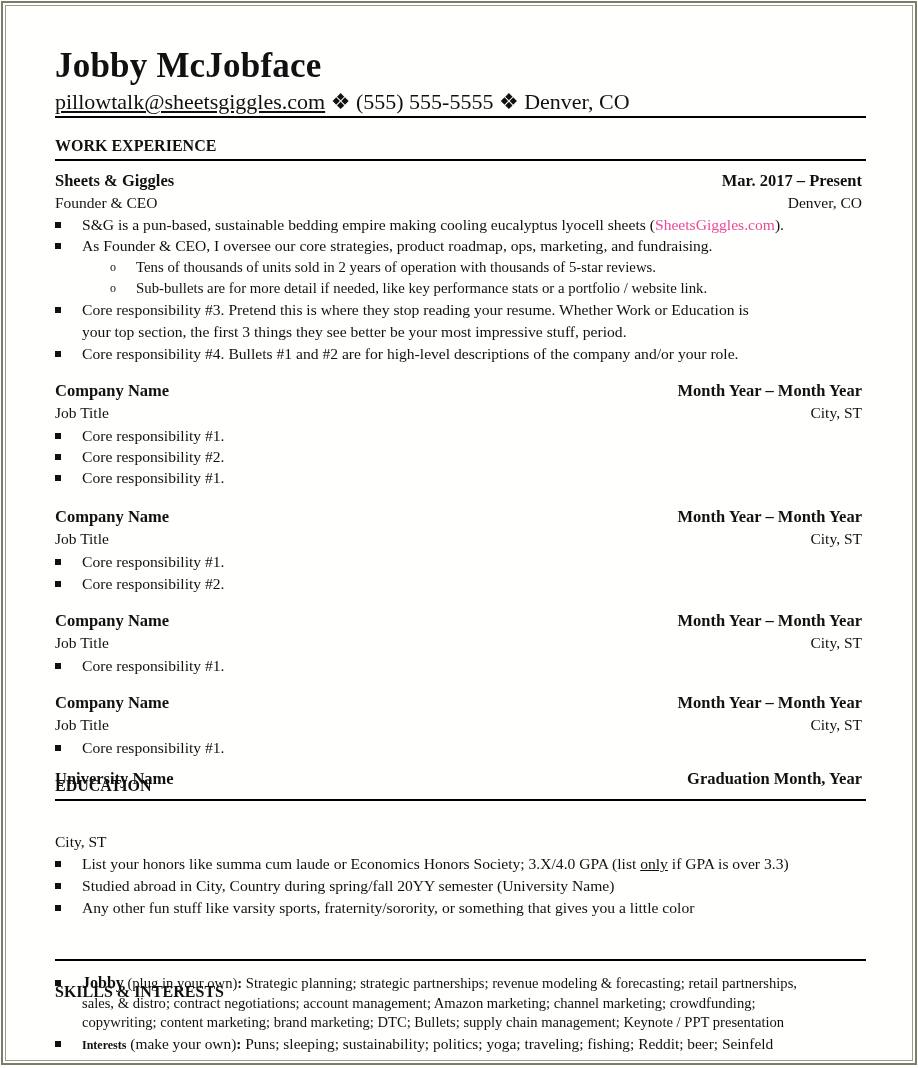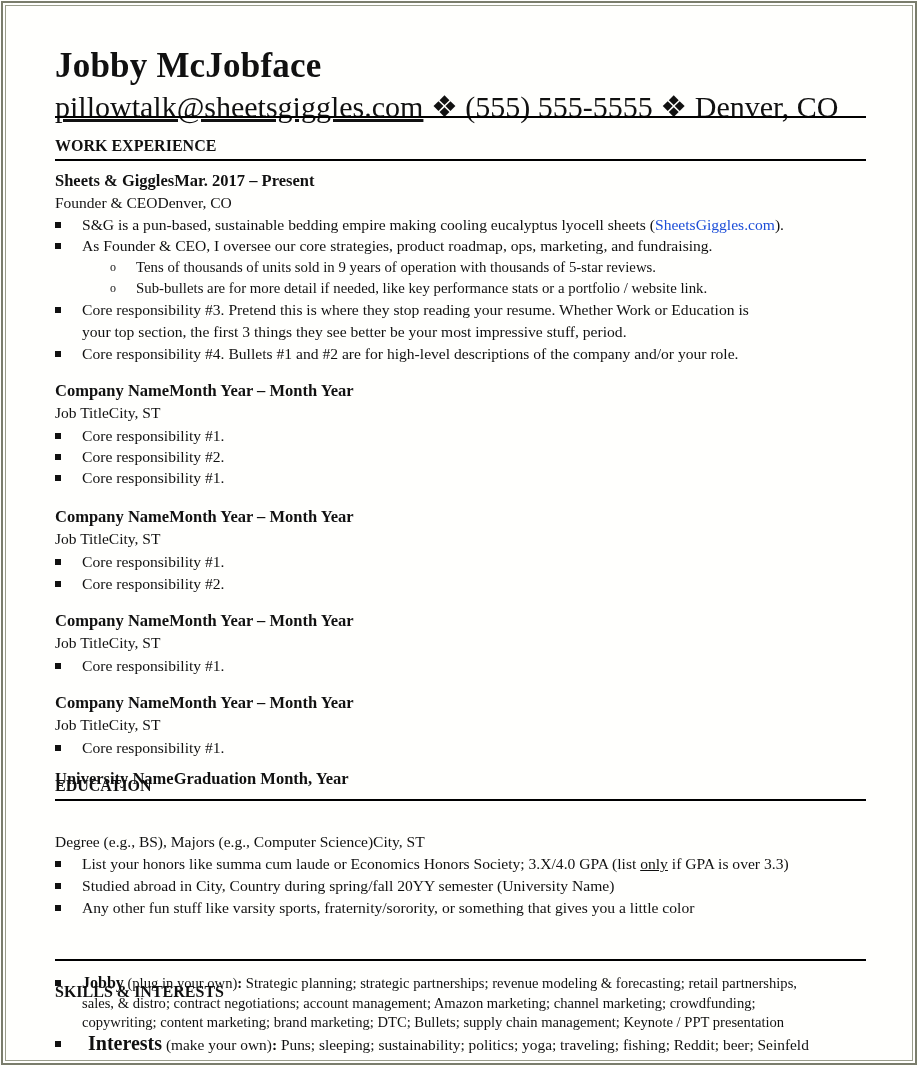--- a/index.html
+++ b/index.html
@@ -2,32 +2,32 @@
 <html><head>
 <meta charset="utf-8">
 <style>
   html,body{margin:0;padding:0;}
   body{width:918px;height:1068px;background:#fffffd;position:relative;overflow:hidden;
        font-family:"Liberation Serif","DejaVu Serif",serif;color:#111;}
   .frame{position:absolute;left:1px;top:1px;width:912px;height:1060px;border:2px solid #7a7d6c;
          box-shadow: inset 0 0 0 2px #fffffd, inset 0 0 0 3px #9a9d8c;}
   .page{position:absolute;left:55px;top:0;width:811px;}
   .name{position:absolute;top:46px;left:0;font-size:35px;font-weight:bold;letter-spacing:0.2px;}
-  .contact{position:absolute;top:89px;left:0;font-size:30px;white-space:nowrap;}
+  .contact{position:absolute;top:89px;left:0;font-size:22px;white-space:nowrap;}
   .rule{position:absolute;left:0;width:811px;height:2px;background:#000;}
   .sec{position:absolute;left:0;font-size:16px;font-weight:bold;}
-  .row{position:absolute;left:0;width:807px;display:flex;justify-content:flex-start;font-size:16.5px;line-height:22px;}
+  .row{position:absolute;left:0;width:807px;display:flex;justify-content:space-between;font-size:16.5px;line-height:22px;}
   .b{font-weight:bold;}
   .i{}
   .bl{position:absolute;left:0;font-size:15.6px;line-height:21.5px;white-space:nowrap;}
   .bl .sq{position:absolute;left:0;top:8px;width:6px;height:6px;background:#111;}
   .bl .t{position:absolute;left:27px;}
   .sub .circ{position:absolute;left:55px;top:0;font-size:12px;}
   .sub .t{left:81px;font-size:14.8px;}
-  .link{color:#1d4ed8;}
+  .link{color:#ec4899;}
   .u{text-decoration:underline;}
   .sk{font-size:14.6px;}
 </style>
 </head>
 <body>
 
 <div class="frame"></div>
 
 <div class="page">
 
@@ -55,21 +55,21 @@
   <div class="bl" style="top:214px;">
     <span class="sq"></span>
     <span class="t"><span>S&amp;G is a pun-based, sustainable bedding empire making cooling eucalyptus lyocell sheets (</span><span class="link">SheetsGiggles.com</span><span>).</span></span>
   </div>
   <div class="bl" style="top:235px;">
     <span class="sq"></span>
     <span class="t">As Founder &amp; CEO, I oversee our core strategies, product roadmap, ops, marketing, and fundraising.</span>
   </div>
   <div class="bl sub" style="top:257px;">
     <span class="circ">o</span>
-    <span class="t">Tens of thousands of units sold in 9 years of operation with thousands of 5-star reviews.</span>
+    <span class="t">Tens of thousands of units sold in 2 years of operation with thousands of 5-star reviews.</span>
   </div>
   <div class="bl sub" style="top:278px;">
     <span class="circ">o</span>
     <span class="t">Sub-bullets are for more detail if needed, like key performance stats or a portfolio / website link.</span>
   </div>
   <div class="bl" style="top:299px;">
     <span class="sq"></span>
     <span class="t">Core responsibility #3. Pretend this is where they stop reading your resume. Whether Work or Education is</span>
   </div>
   <div class="bl" style="top:321px;">
@@ -144,21 +144,20 @@
       <span class="t">Core responsibility #1.</span>
     </div>
 
   <div class="sec" style="top:777px;">EDUCATION</div>
   <div class="rule" style="top:799px;"></div>
   <div class="row" style="top:768px;">
     <span class="b">University Name</span>
     <span class="b">Graduation Month, Year</span>
   </div>
   <div class="row" style="top:831px;font-size:15.5px;">
-    <span class="i">Degree (e.g., BS), Majors (e.g., Computer Science)</span>
     <span class="i">City, ST</span>
   </div>
   <div class="bl" style="top:853px;">
     <span class="sq"></span>
     <span class="t"><span>List your honors like </span><span class="i">summa cum laude</span><span> or Economics Honors Society; 3.X/4.0 GPA (list </span><span class="u">only</span><span> if GPA is over 3.3)</span></span>
   </div>
   <div class="bl" style="top:875px;">
       <span class="sq"></span>
       <span class="t">Studied abroad in City, Country during spring/fall 20YY semester (University Name)</span>
     </div>
@@ -174,15 +173,15 @@
     <span class="t sk"><span class="b" style="font-size:16px;">Jobby</span> <span class="i">(plug in your own)</span><b>:</b> <span>Strategic planning; strategic partnerships; revenue modeling &amp; forecasting; retail partnerships,</span></span>
   </div>
   <div class="bl" style="top:993px;">
       <span class="t sk">sales, &amp; distro; contract negotiations; account management; Amazon marketing; channel marketing; crowdfunding;</span>
     </div>
   <div class="bl" style="top:1012px;">
       <span class="t sk">copywriting; content marketing; brand marketing; DTC; Bullets; supply chain management; Keynote / PPT presentation</span>
     </div>
   <div class="bl" style="top:1033px;">
     <span class="sq"></span>
-    <span class="t" style="font-size:15.4px;"><span class="b" style="font-size:20px;margin-left:6px;">Interests</span> <span class="i">(make your own)</span><b>:</b> <span>Puns; sleeping; sustainability; politics; yoga; traveling; fishing; Reddit; beer; Seinfeld</span></span>
+    <span class="t" style="font-size:15.4px;"><span class="b" style="font-size:12px;">Interests</span> <span class="i">(make your own)</span><b>:</b> <span>Puns; sleeping; sustainability; politics; yoga; traveling; fishing; Reddit; beer; Seinfeld</span></span>
   </div>
 </div>
 
 </body></html>

